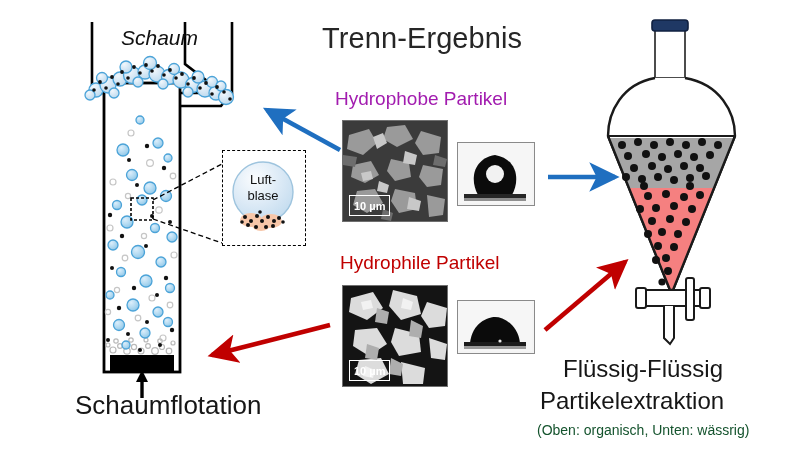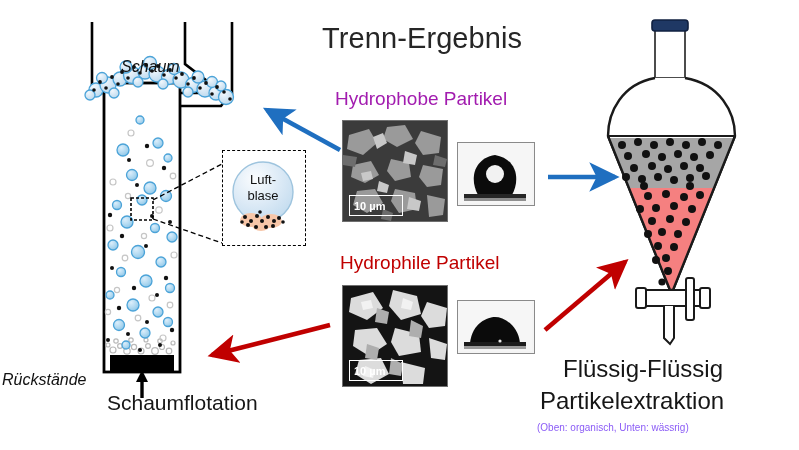--- a/index.html
+++ b/index.html
@@ -8,36 +8,36 @@
     font-family:"Liberation Sans", sans-serif;color:#000;
   }
   #stage{position:relative;width:799px;height:450px;}
   .abs{position:absolute;}
   .txt{white-space:pre;line-height:1;}
 
   
   .t-title{font-size:29px;color:#262626;letter-spacing:.1px;}
   .t-hydrophob{font-size:19px;color:#a21caf;font-weight:400;}
   .t-hydrophil{font-size:19px;color:#C00000;font-weight:400;}
-  .t-ital{font-style:italic;font-size:16px;color:#111;margin-top:32px;}
-  .t-big{font-size:21px;color:#161616;margin-left:32px;}
+  .t-ital{font-style:italic;font-size:21px;color:#111;}
+  .t-big{font-size:26px;color:#161616;}
   .t-llbig{font-size:24px;color:#161616;}
-  .t-small{font-size:10px;color:#8b5cf6;}
+  .t-small{font-size:14px;color:#14532d;}
   .t-inset{font-size:13px;color:#111;text-align:center;line-height:1.05;}
   .t-scale{font-size:11px;color:#fff;font-weight:700;}
 
   
   .sem{
     position:absolute;border:1px solid #6f6f6f;overflow:hidden;
     background:#2a2a2a;
   }
   .sem-inner{position:absolute;inset:0;}
   .scalebox{
     position:absolute;left:6px;bottom:5px;border:1.5px solid #fff;
-    padding:0px 17px 1px 4px;
+    padding:0px 4px 1px 4px;
   }
 
   
   .capanel{position:absolute;border:1px solid #8a8a8a;background:#f4f4f4;overflow:hidden;}
 </style>
 </head>
 <body>
 
 <div id="stage">
 
@@ -218,21 +218,20 @@
         <circle cx="188" cy="84" r="1.8"></circle>
           <circle cx="212" cy="94" r="1.8"></circle>
         <circle cx="118" cy="84" r="1.8"></circle>
           <circle cx="230" cy="99" r="1.8"></circle>
       </g>
     </g>
   </svg>
 
   <div class="abs txt t-ital" style="left:121px;top:27px;">Schaum</div>
 
-  <div class="abs txt t-ital" style="left:2px;top:340px;">Rückstände</div>
 
   <div class="abs txt t-big" style="left:75px;top:392px;">Schaumflotation</div>
 
   <div class="abs" style="left:222px;top:150px;width:82px;height:94px;border:1.8px dashed #000;background:#fff;">
     <svg width="80" height="92" style="display:block;">
       <defs>
         <radialGradient id="bub" cx="36%" cy="28%" r="78%">
           <stop offset="0%" stop-color="#FAFCFE"></stop>
           <stop offset="55%" stop-color="#DCEAF6"></stop>
           <stop offset="100%" stop-color="#C3DCEF"></stop>

